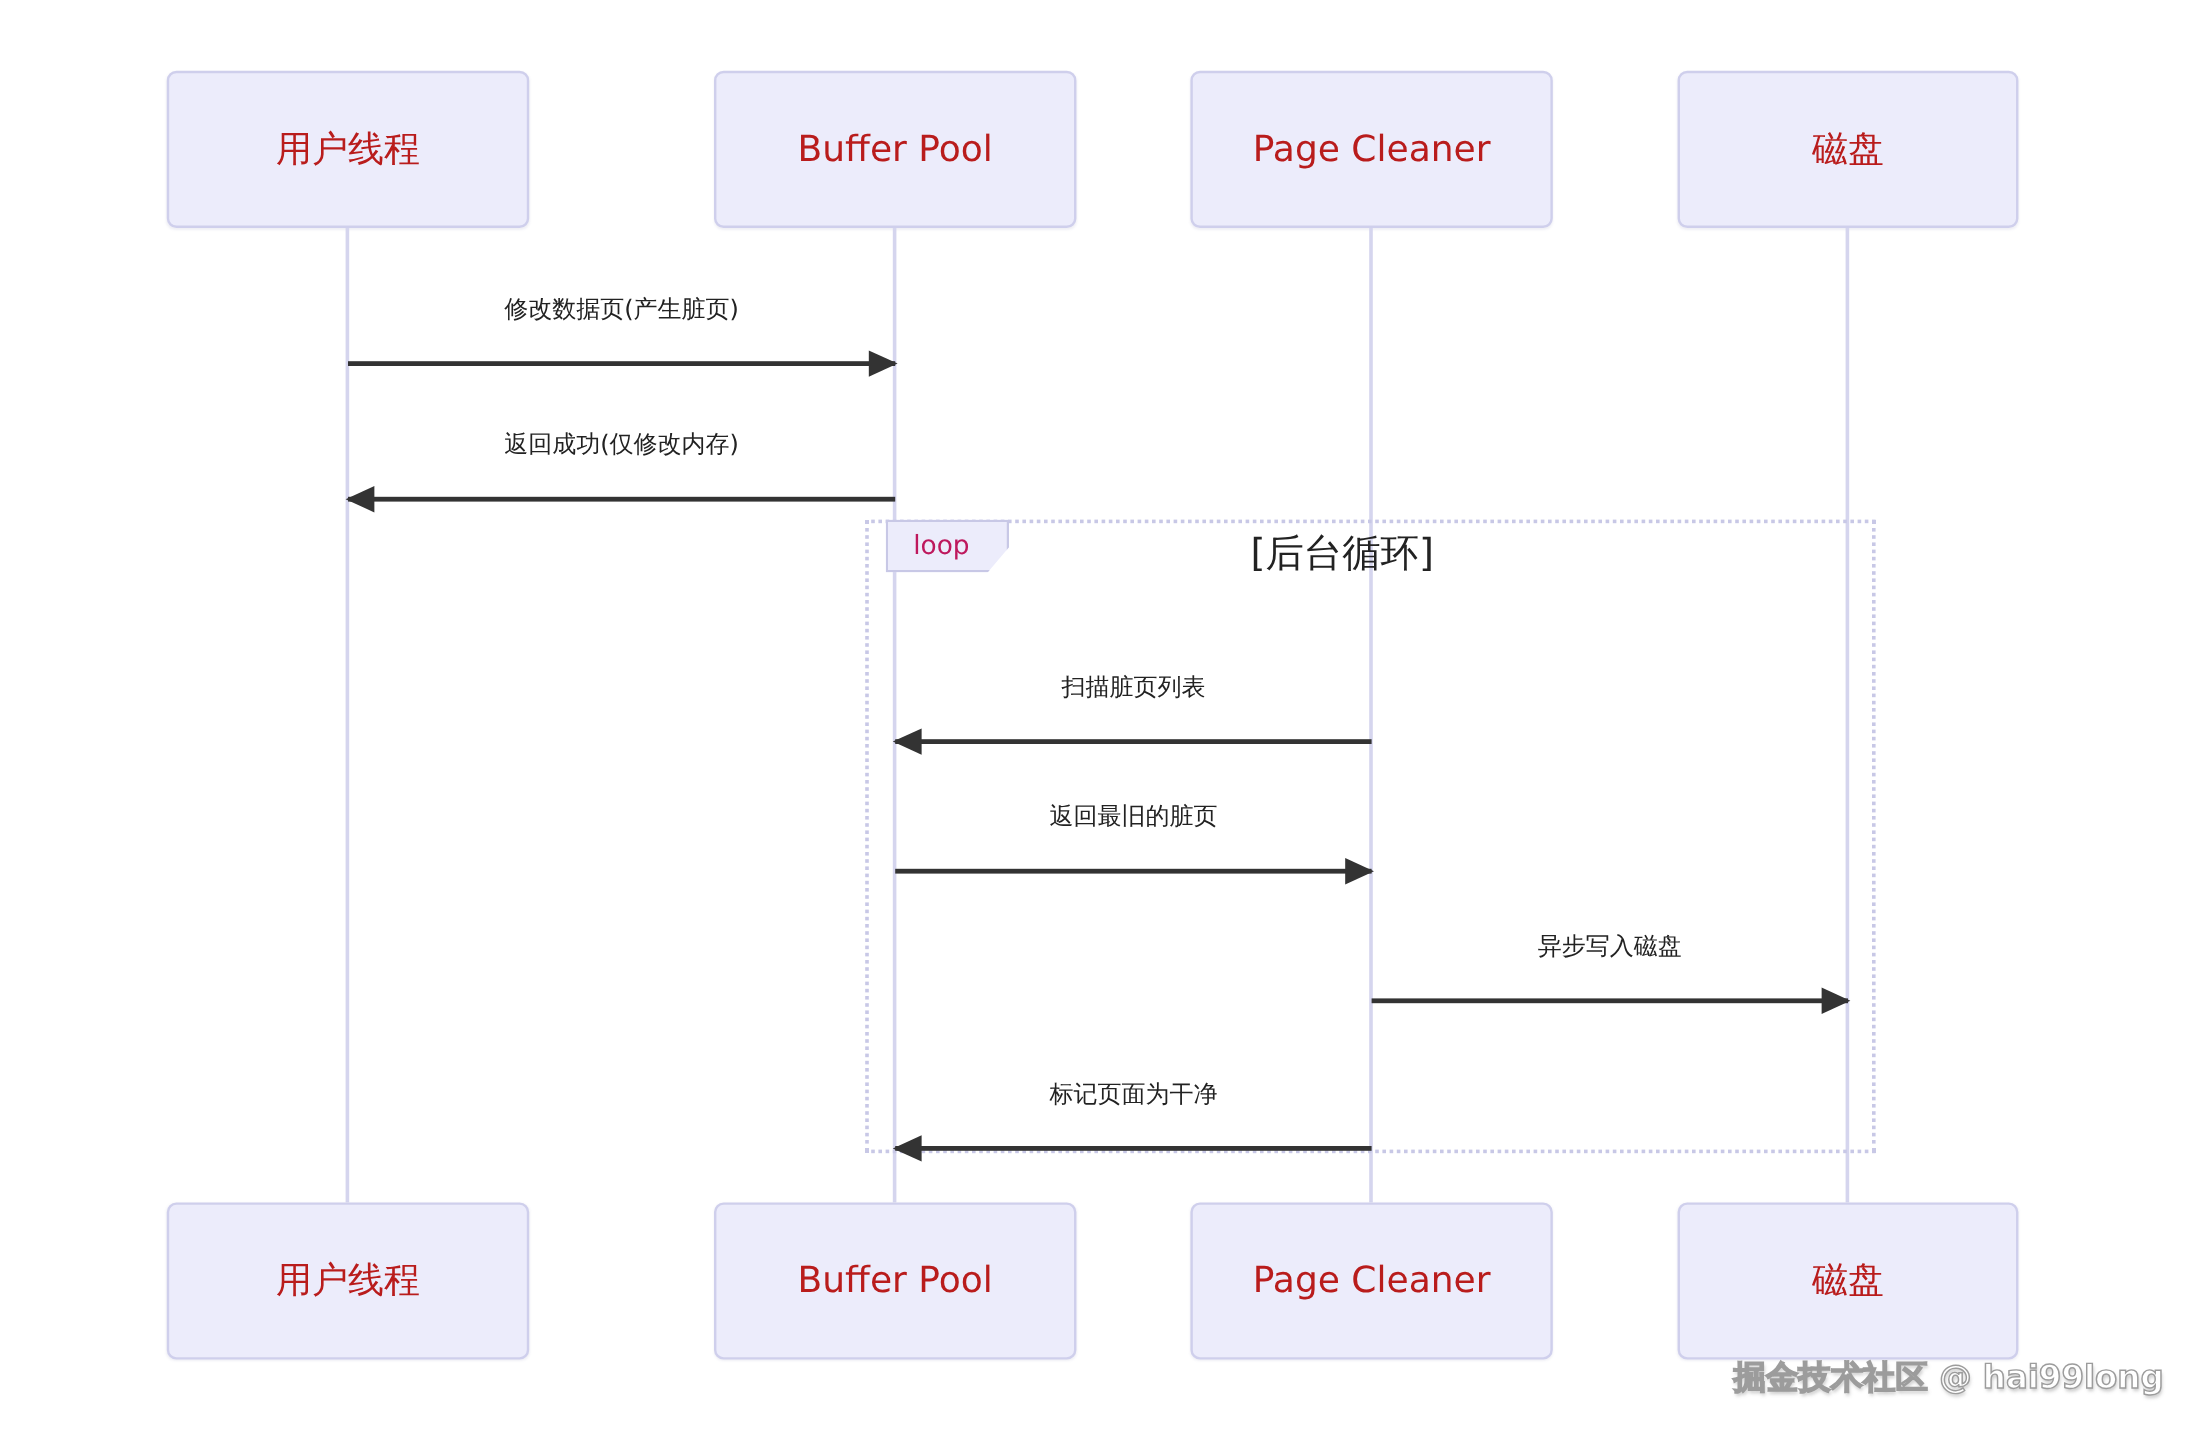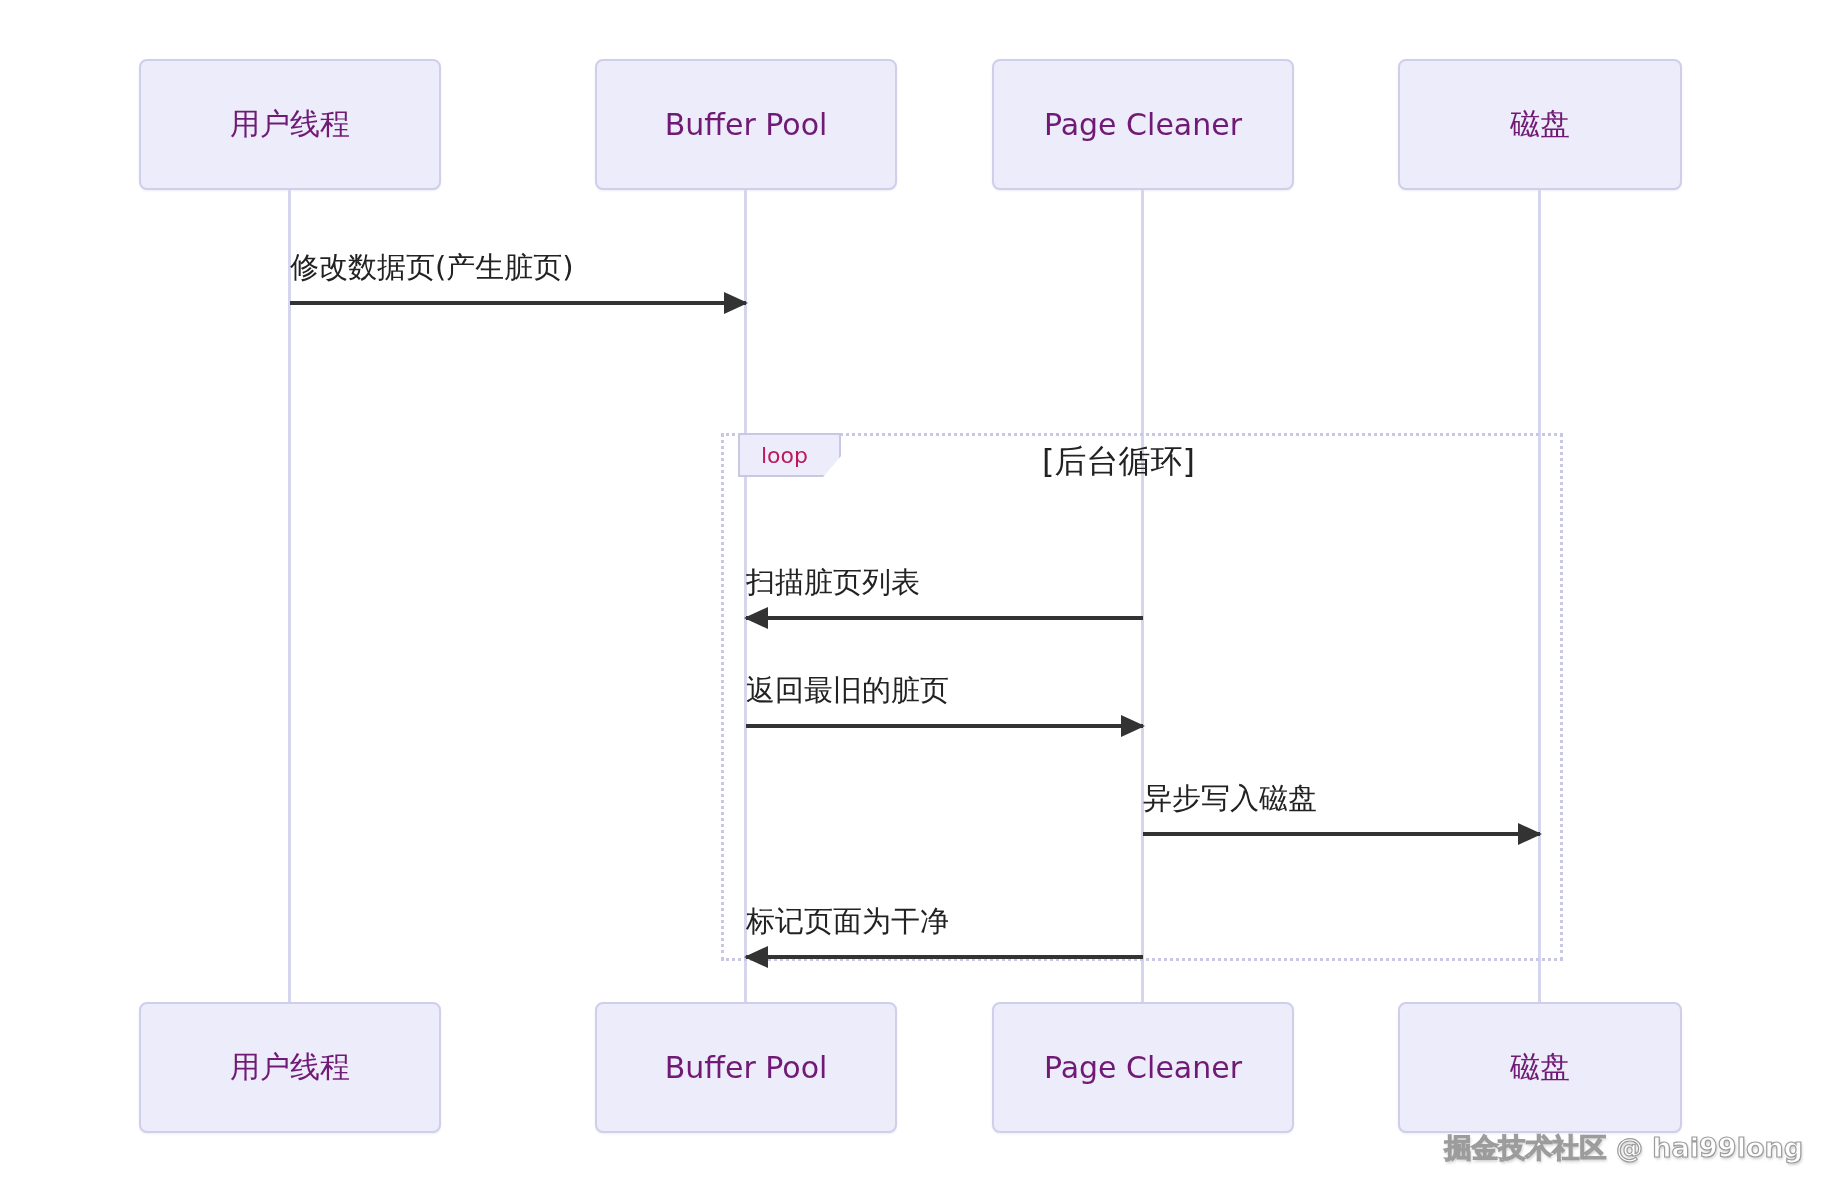--- a/index.html
+++ b/index.html
@@ -14,35 +14,36 @@
   }
   
   .actor{
     position:absolute;
     box-sizing:border-box;
     background:#ececfb;
     border:2px solid #cfcfec;
     border-radius:8px;
     display:flex;align-items:center;justify-content:center;
     font-size:30px;
-    color:#701a75;
+    color:#b91c1c;
     box-shadow:0 1px 2px rgba(120,120,170,0.12);
   }
   
   .lifeline{
     position:absolute;
     top:190px;height:812px;width:3px;
     background:#d5d5ee;
   }
   
   .msg{position:absolute;}
   .msg-label{
-    position:absolute;left:0;right:0;top:14px;
+    position:absolute;left:0;right:0;top:4px;
     height:40px;line-height:40px;
-    font-size:29px;color:#222222;
+    text-align:center;
+    font-size:20px;color:#222222;
     white-space:nowrap;
   }
   .msg-line{
     position:absolute;left:0;right:0;top:68px;
     height:4px;background:#333333;
   }
   .msg-line.head-right::after{
     content:"";position:absolute;right:-2px;top:50%;
     transform:translateY(-50%);
     width:0;height:0;
@@ -122,20 +123,24 @@
   <div class="loop-label">
     <span>loop</span>
   </div>
   <div class="loop-cond">[后台循环]</div>
 
   <div class="msg" style="left:290px;top:233px;width:456px;height:74px;">
     <div class="msg-label">修改数据页(产生脏页)</div>
     <div class="msg-line head-right"></div>
   </div>
 
+  <div class="msg" style="left:290px;top:346px;width:456px;height:74px;">
+    <div class="msg-label">返回成功(仅修改内存)</div>
+    <div class="msg-line head-left"></div>
+  </div>
 
   <div class="msg" style="left:746px;top:656px;width:397px;height:74px;">
     <div class="msg-label">返回最旧的脏页</div>
     <div class="msg-line head-right"></div>
   </div>
 
   <div class="msg" style="left:746px;top:548px;width:397px;height:74px;">
     <div class="msg-label">扫描脏页列表</div>
     <div class="msg-line head-left"></div>
   </div>

